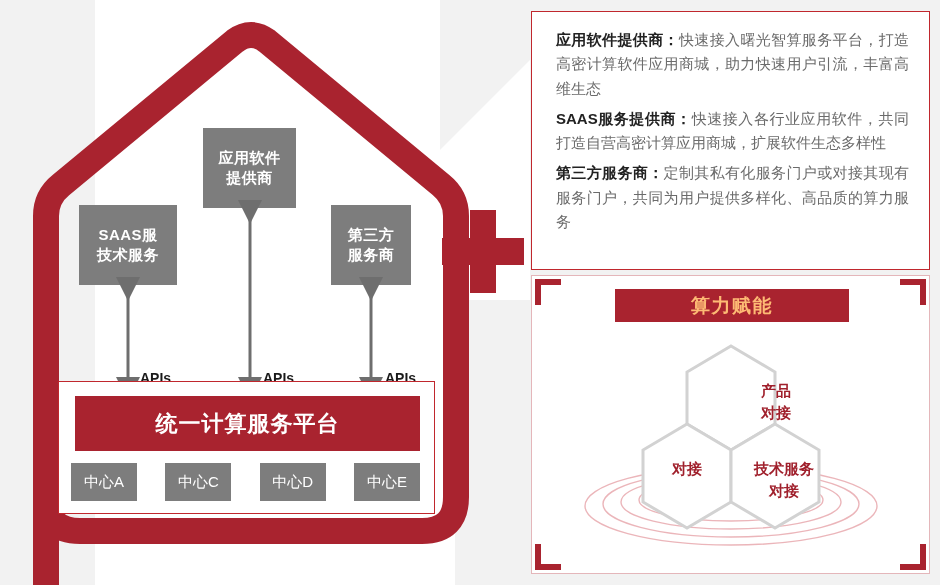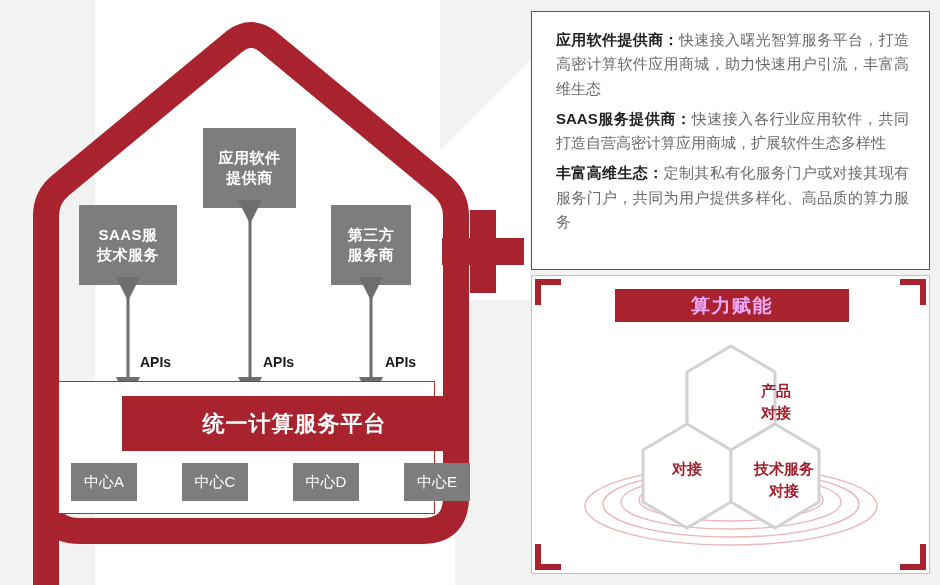--- a/index.html
+++ b/index.html
@@ -26,35 +26,35 @@
     font-weight:bold;font-size:15px;line-height:1.35;
     letter-spacing:.5px;
   }
   #box-saas{left:79px;top:205px;width:98px;height:80px;}
   #box-app{left:203px;top:128px;width:93px;height:80px;}
   #box-third{left:331px;top:205px;width:80px;height:80px;}
 
   
   .arrow-wrap{position:absolute;}
   .api-label{
-    position:absolute;font-size:14px;font-weight:bold;color:#1a1a1a;
+    position:absolute;font-size:14px;font-weight:bold;color:#1a1a1a;margin-top:16px;
   }
 
   
   #platform-panel{
     position:absolute;left:58px;top:381px;width:377px;height:133px;
     border:1.5px solid #c0272d;background:#ffffff;box-sizing:border-box;
   }
   #platform-bar{
     position:absolute;left:16px;top:14px;width:345px;height:55px;
     background:#a9232f;color:#fff;display:flex;align-items:center;justify-content:center;
-    font-size:22px;font-weight:bold;letter-spacing:1px;margin-left:47px;
+    font-size:22px;font-weight:bold;letter-spacing:1px;
   }
   #center-row{
-    position:absolute;left:12px;top:81px;width:399px;height:38px;
+    position:absolute;left:12px;top:81px;width:349px;height:38px;
     display:flex;justify-content:space-between;align-items:center;
   }
   .center-chip{
     width:66px;height:38px;background:#7d7d7d;color:#fff;
     display:flex;align-items:center;justify-content:center;
     font-size:15px;font-weight:400;
   }
 
   
   #plus{position:absolute;left:442px;top:210px;width:82px;height:83px;}
@@ -80,21 +80,21 @@
   .crn i{position:absolute;background:#a9232f;display:block;}
   .crn .h{width:26px;height:6px;}
   .crn .v{width:6px;height:26px;}
   #crn-tl{left:3px;top:3px;}
   #crn-tr{right:3px;top:3px;}
   #crn-bl{left:3px;bottom:3px;}
   #crn-br{right:3px;bottom:3px;}
 
   #empower-title{
     position:absolute;left:83px;top:13px;width:234px;height:33px;
-    background:#a9232f;color:#f0abfc;display:flex;align-items:center;justify-content:center;
+    background:#a9232f;color:#fdba74;display:flex;align-items:center;justify-content:center;
     font-size:19px;font-weight:bold;letter-spacing:1.5px;
   }
   #hex-area{position:absolute;left:0;top:48px;width:397px;height:249px;}
   .hex-label{
     position:absolute;color:#a0202c;font-weight:bold;font-size:15px;
     line-height:1.45;text-align:center;width:120px;
   }
 </style>
 </head>
 <body>
@@ -173,21 +173,21 @@
   </svg>
 
   <div id="text-card">
     <p class="para">
       <b>应用软件提供商：</b><span>快速接入曙光智算服务平台，打造高密计算软件应用商城，助力快速用户引流，丰富高维生态</span>
     </p>
     <p class="para">
       <b>SAAS服务提供商：</b><span>快速接入各行业应用软件，共同打造自营高密计算应用商城，扩展软件生态多样性</span>
     </p>
     <p class="para">
-      <b>丰富高维生态：</b><span>定制其私有化服务门户或对接其现有服务门户，共同为用户提供多样化、高品质的算力服务</span>
+      <b>第三方服务商：</b><span>定制其私有化服务门户或对接其现有服务门户，共同为用户提供多样化、高品质的算力服务</span>
     </p>
   </div>
 
   <div id="empower-card">
     <div class="crn" id="crn-tl">
       <i class="h" style="left:0;top:0;"></i>
         <i class="v" style="left:0;top:0;"></i>
     </div>
     <div class="crn" id="crn-tr">
       <i class="h" style="right:0;top:0;"></i>

